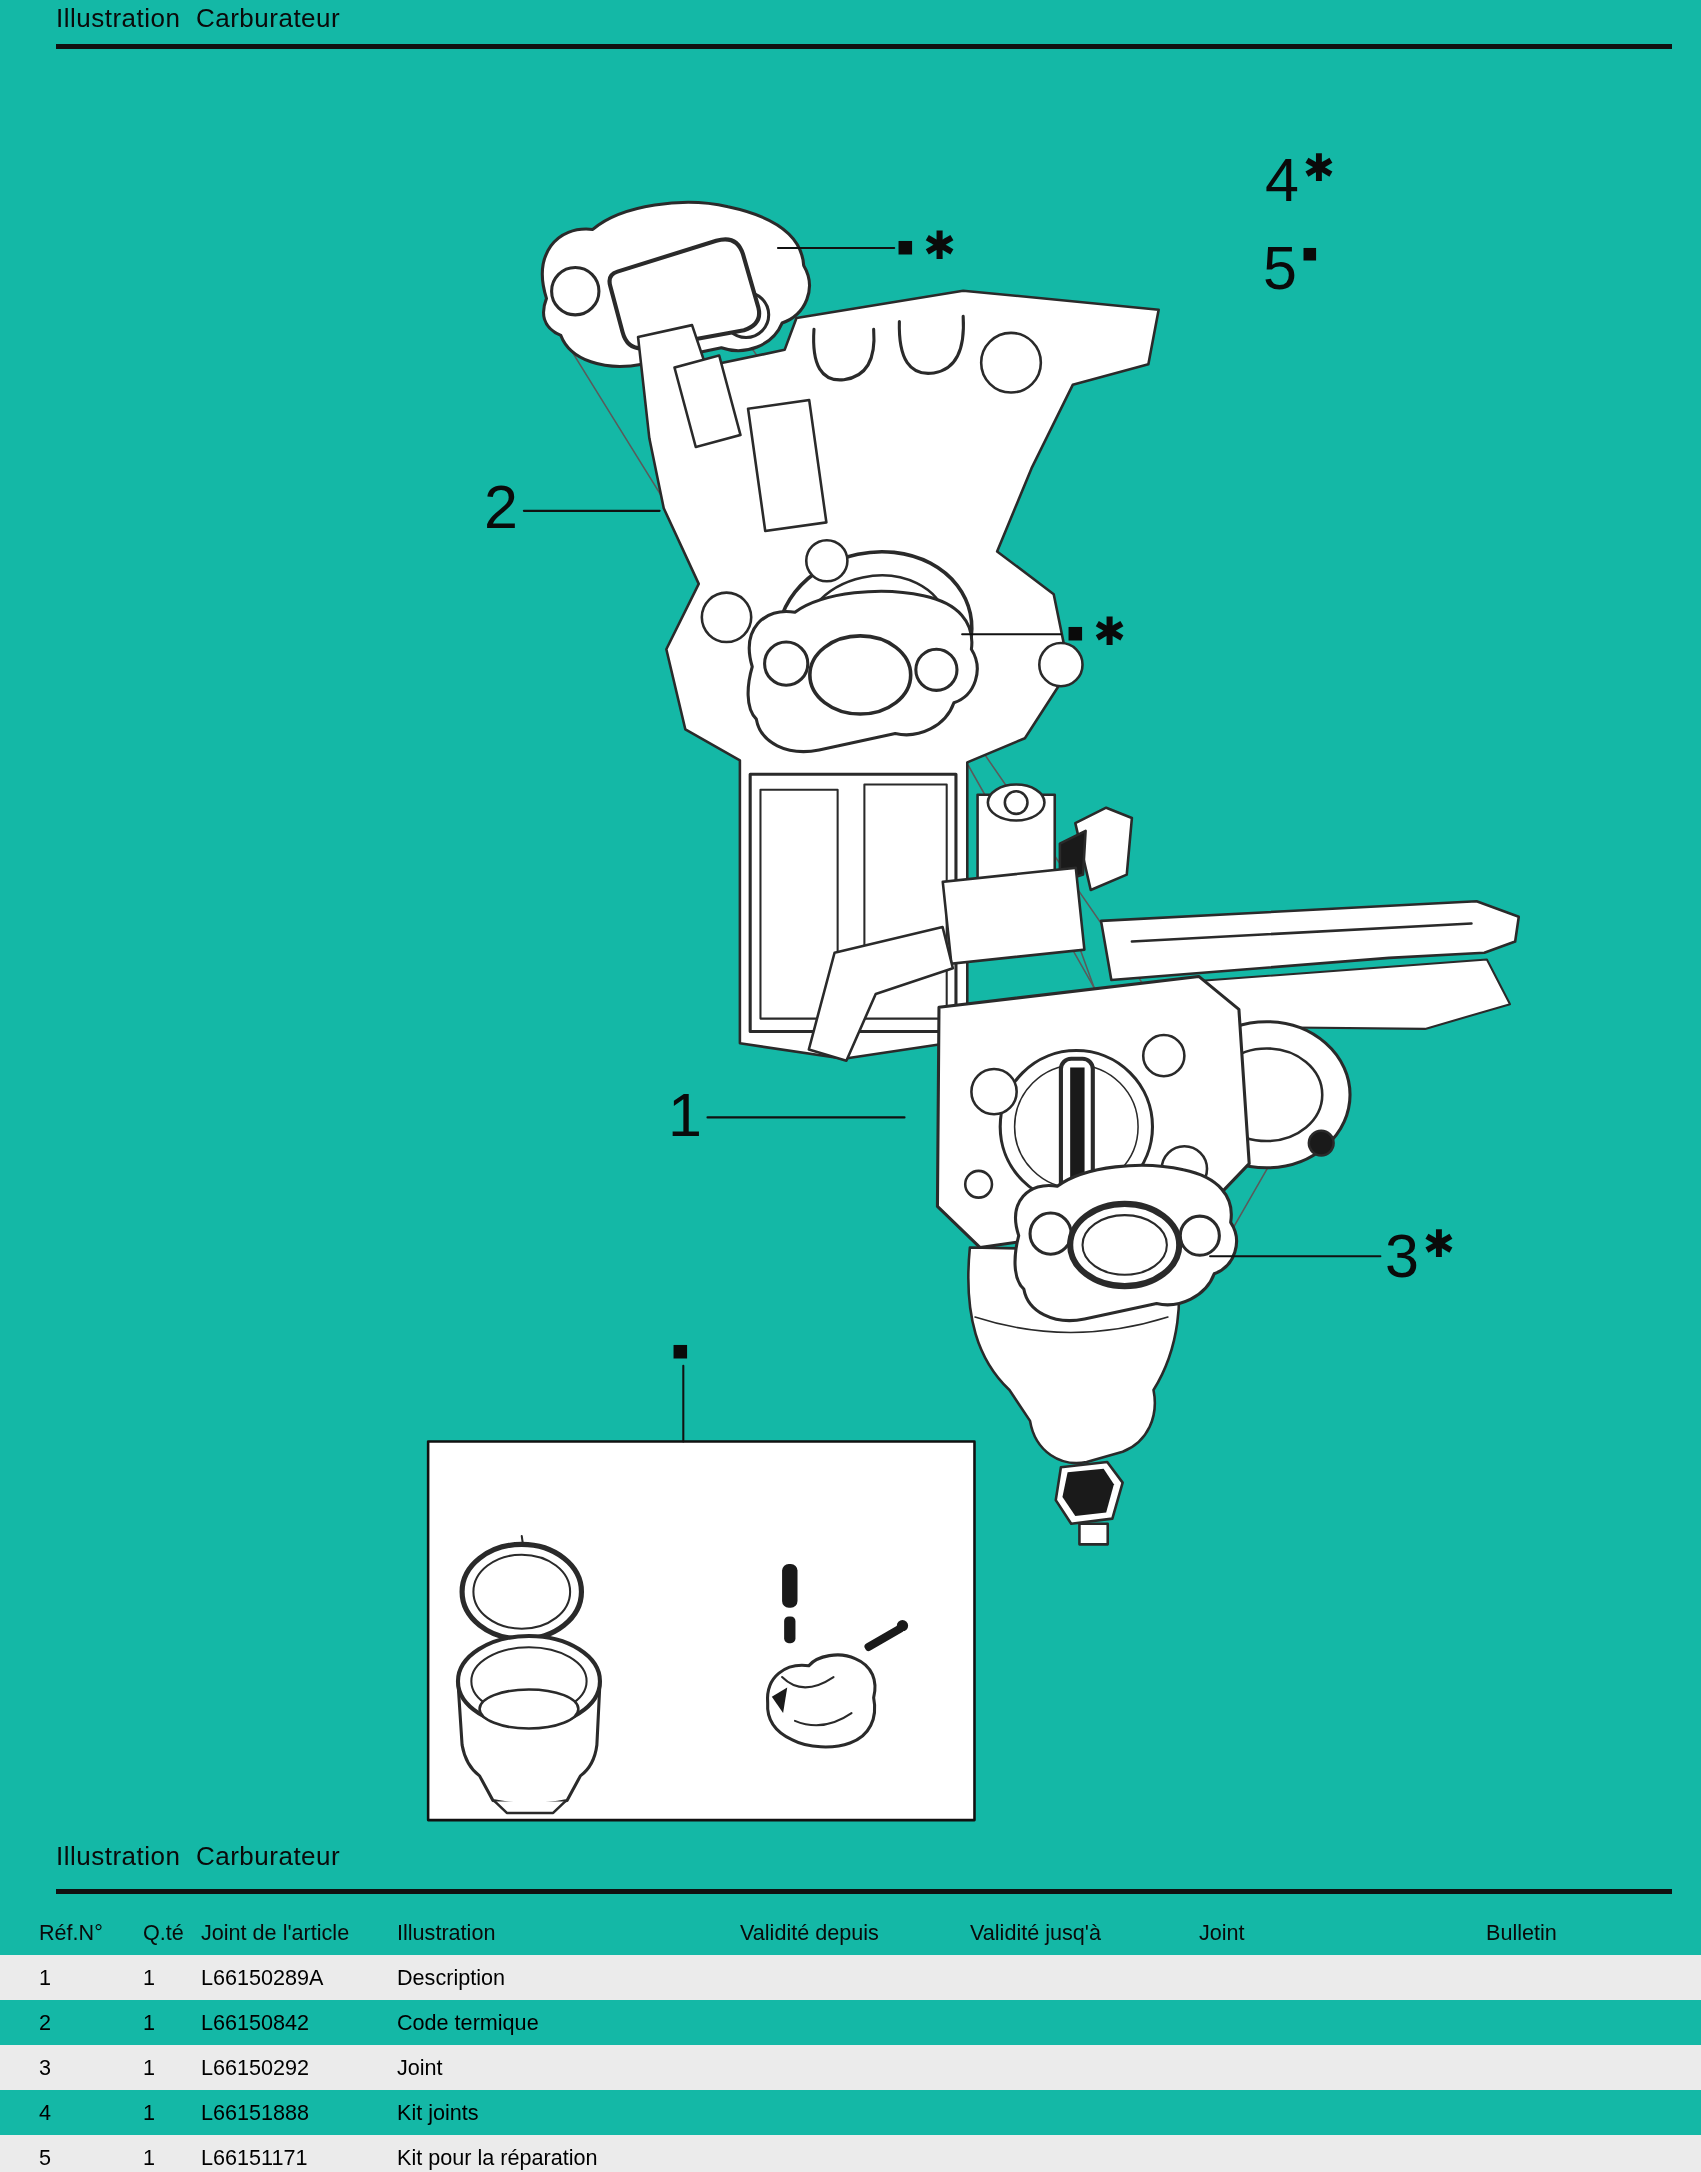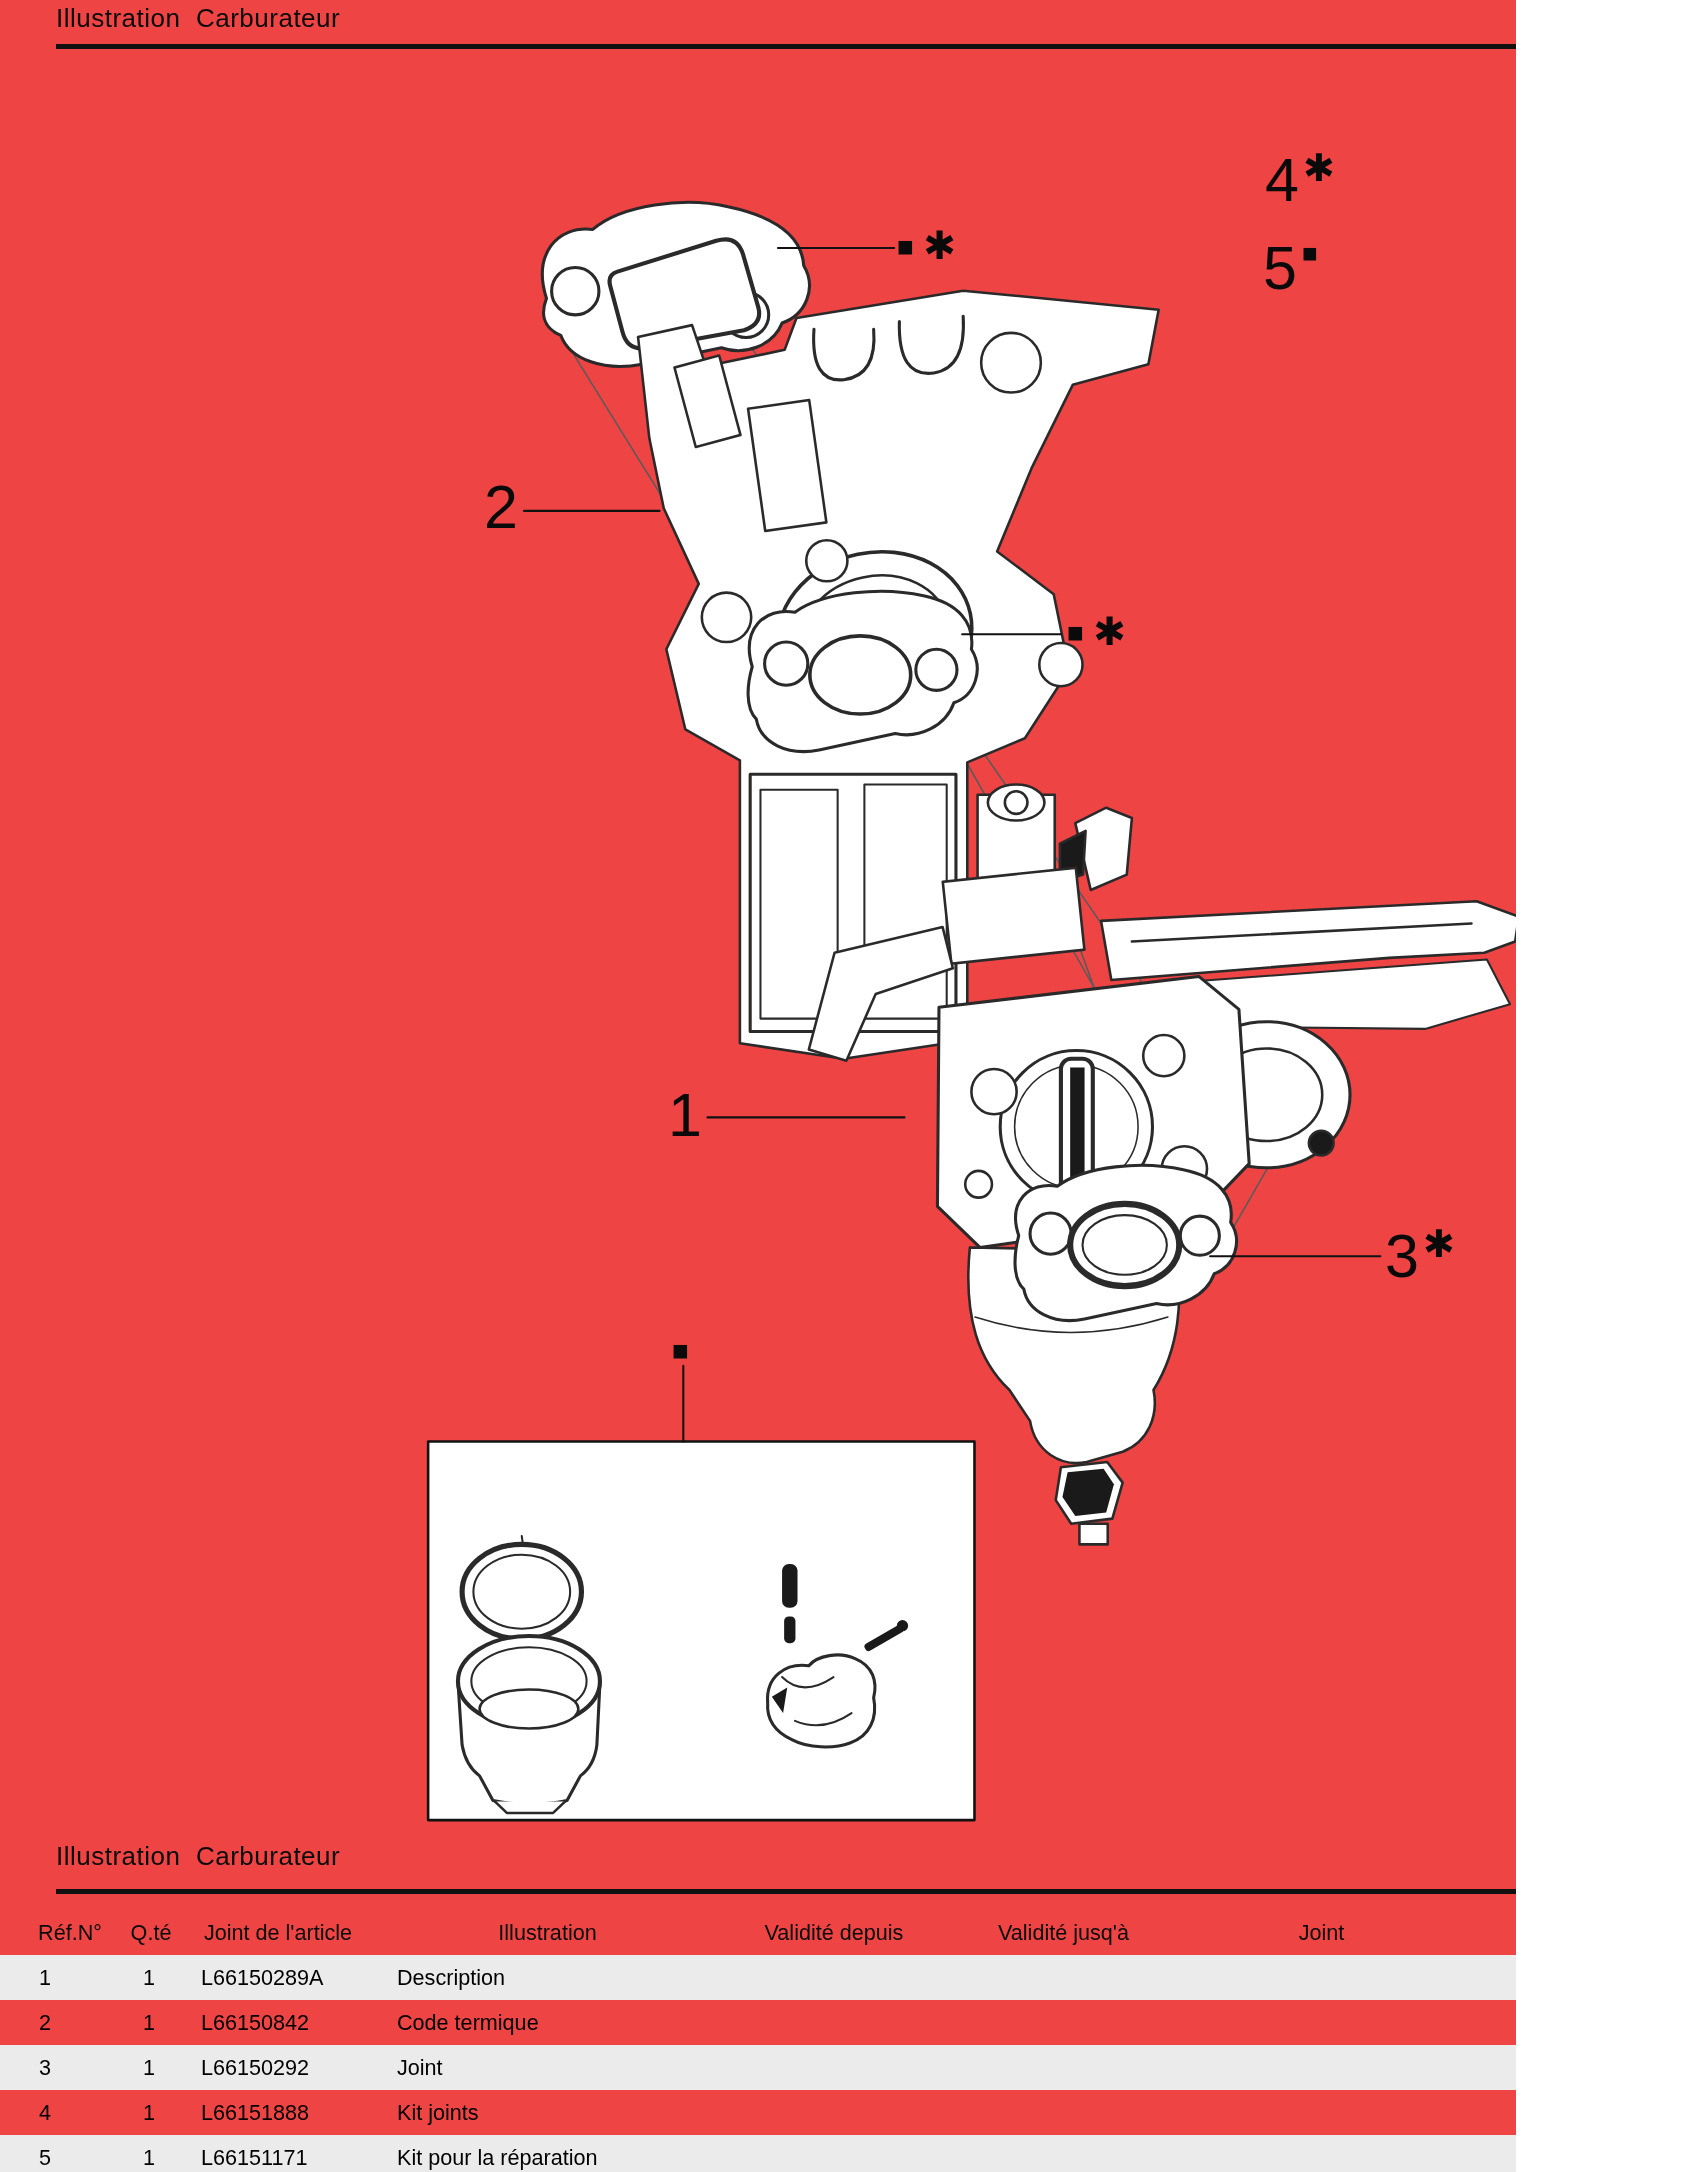--- a/index.html
+++ b/index.html
@@ -1,19 +1,19 @@
 <!DOCTYPE html>
 <html style="font-size:8.2px"><head>
 <meta charset="utf-8">
 <style>
   html,body{margin:0;padding:0;background:#ffffff;}
   .page{
     position:relative;
-    width:1516px;height:2172px;
-    background:#ef4444;
+    width:1701px;height:2172px;
+    background:#14b8a6;
     overflow:hidden;
     font-family:"Liberation Sans", sans-serif;
     color:#000;
   }
   .doc-title{
     position:absolute;left:56px;
     font-size:26px;line-height:31px;
     letter-spacing:0.5px;
     color:#0a0a0a;
     white-space:pre;
@@ -41,24 +41,23 @@
     position:absolute;
     line-height:1;color:#0a0a0a;white-space:nowrap;
   }
   .marker .sq{font-size:28px;vertical-align:middle;}
   .marker .ast{font-size:39px;vertical-align:middle;position:relative;left:9.3px;top:-1px;}
   
   .tgrid{
     position:absolute;left:0;width:1701px;
     display:grid;
     grid-template-columns:104px 58px 196px 343px 230px 229px 287px 1fr;
-    padding-left:18px;box-sizing:border-box;
+    padding-left:39px;box-sizing:border-box;
     align-items:center;
     font-size:21.6px;
-    text-align:center;
   }
   .theader{top:1910px;height:45px;}
   .theader .cell{font-size:21.6px;color:#0a0a0a;}
   .tbody{position:absolute;left:0;top:1955px;width:1701px;}
   .trow{
     width:1701px;height:45px;
     display:grid;
     grid-template-columns:104px 58px 196px 343px 230px 229px 287px 1fr;
     padding-left:39px;box-sizing:border-box;
     align-items:center;

